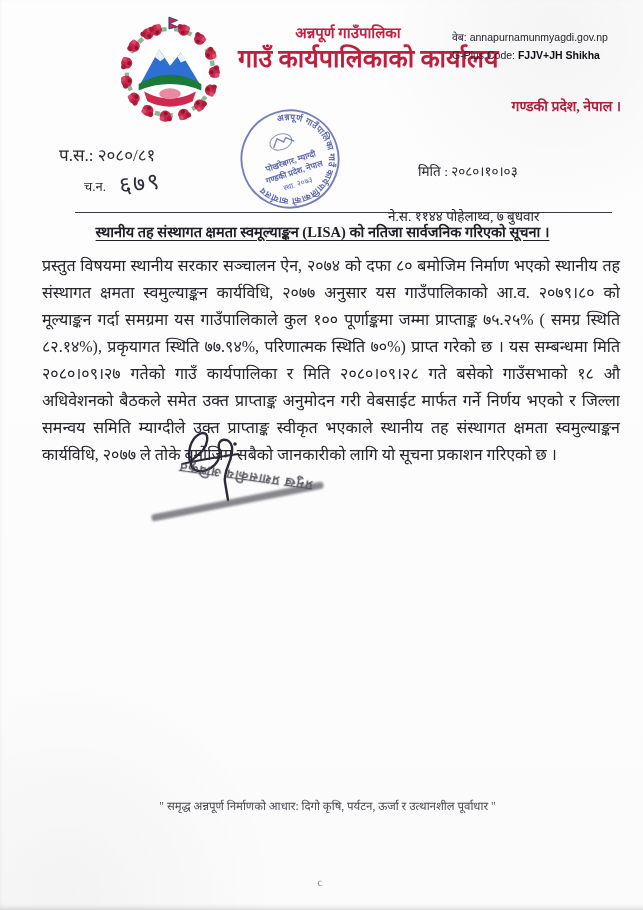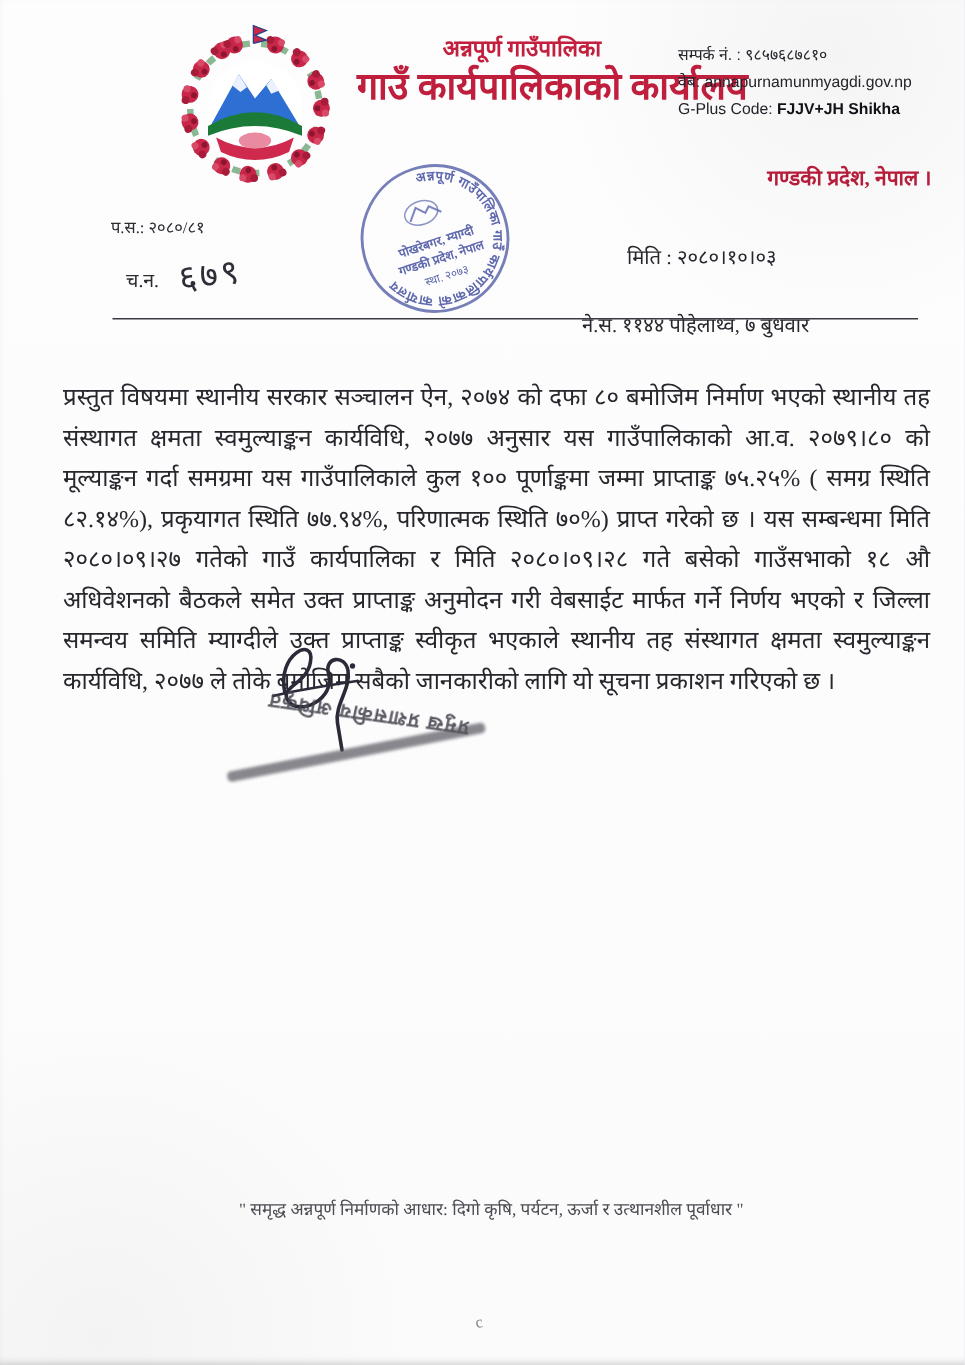--- a/index.html
+++ b/index.html
@@ -20,23 +20,23 @@
   
   .emblem{position:absolute;left:103px;top:16px;width:134px;height:108px;}
   .org-block{position:absolute;left:238px;top:24px;width:220px;text-align:center;}
   .org-sub{font-size:15px;font-weight:bold;color:#c2203e;line-height:1.2;}
   .org-main{font-size:25px;font-weight:bold;color:#bf1f3c;line-height:1.15;margin-top:3px;white-space:nowrap;}
   .org-addr{font-size:14px;font-weight:bold;color:#c2203e;margin-top:6px;}
   .contact{position:absolute;left:452px;top:28px;width:186px;font-family:"Liberation Sans","DejaVu Sans",sans-serif;font-size:10.5px;line-height:18px;color:#23232a;}
   .contact .row{white-space:nowrap;}
   .contact .email{color:#1d4ed8;text-decoration:underline;}
   .contact .bold{font-weight:bold;color:#101016;text-align:center;}
-  .province{position:absolute;right:34px;top:108px;font-size:14px;font-weight:bold;color:#b51d3a;}
+  .province{position:absolute;right:34px;top:96px;font-size:14px;font-weight:bold;color:#b51d3a;}
   
-  .ref-no{position:absolute;left:74px;top:143px;font-size:11px;color:#2a2a31;}
+  .ref-no{position:absolute;left:59px;top:143px;font-size:17px;color:#2a2a31;}
   .dispatch{position:absolute;left:84px;top:166px;font-size:13px;color:#2a2a31;}
   .dispatch .hand{display:inline-block;font-size:23px;transform:rotate(-7deg);margin-left:10px;color:#2e2e38;letter-spacing:2px;}
   .date-line{position:absolute;left:418px;top:162px;font-size:13.5px;color:#26262c;text-align:center;}
   .ns-line{position:absolute;left:388px;top:190px;font-size:13.5px;color:#26262c;margin-top:17px;}
   .round-stamp{position:absolute;left:238px;top:103px;width:104px;height:112px;transform:rotate(-18deg);opacity:.88;}
   .divider{position:absolute;left:75px;top:212px;width:537px;height:0;border-top:1.6px solid #3a3a42;}
   
   .subject{position:absolute;left:45px;top:221px;width:555px;text-align:center;font-size:14.5px;font-weight:bold;color:#1e1e25;text-decoration:underline;text-underline-offset:3px;}
   .body-text{position:absolute;left:42px;top:252px;width:578px;font-size:16px;line-height:27px;text-align:justify;color:#26262c;}
   
@@ -94,24 +94,20 @@
     <path d="M49,12 L49,1 L57,4 L50,7 L57,10 L49,12" fill="#c8274a" stroke="#27408b" stroke-width="0.8"></path>
   </svg>
 
   <div class="org-block">
     <div class="org-sub">अन्नपूर्ण गाउँपालिका</div>
     <div class="org-main">गाउँ कार्यपालिकाको कार्यालय</div>
   </div>
 
   <div class="contact">
     <div class="row">
-      <span>सम्पर्क नं. :</span>
-      <span>९८५७६८७८१०</span>
-    </div>
-    <div class="row">
       <span>वेब:</span>
       <span>annapurnamunmyagdi.gov.np</span>
     </div>
     <div class="row">
       <span>G-Plus Code:</span>
       <span class="bold">FJJV+JH Shikha</span>
     </div>
   </div>
 
   <div class="province">गण्डकी प्रदेश, नेपाल ।</div>
@@ -139,20 +135,21 @@
   </svg>
 
   <div class="date-line">
     <span>मिति :</span>
     <span>२०८०।१०।०३</span>
   </div>
   <div class="ns-line">ने.स. ११४४ पोहेलाथ्व, ७ बुधवार</div>
 
   <div class="divider"></div>
 
+  <div class="subject">स्थानीय तह संस्थागत क्षमता स्वमूल्याङ्कन (LISA) को नतिजा सार्वजनिक गरिएको सूचना ।</div>
 
   <div class="body-text">प्रस्तुत विषयमा स्थानीय सरकार सञ्चालन ऐन, २०७४ को दफा ८० बमोजिम निर्माण भएको स्थानीय तह संस्थागत क्षमता स्वमुल्याङ्कन कार्यविधि, २०७७ अनुसार यस गाउँपालिकाको आ.व. २०७९।८० को मूल्याङ्कन गर्दा समग्रमा यस गाउँपालिकाले कुल १०० पूर्णाङ्कमा जम्मा प्राप्ताङ्क ७५.२५% ( समग्र स्थिति ८२.१४%), प्रकृयागत स्थिति ७७.९४%, परिणात्मक स्थिति ७०%) प्राप्त गरेको छ । यस सम्बन्धमा मिति २०८०।०९।२७ गतेको गाउँ कार्यपालिका र मिति २०८०।०९।२८ गते बसेको गाउँसभाको १८ औ अधिवेशनको बैठकले समेत उक्त प्राप्ताङ्क अनुमोदन गरी वेबसाईट मार्फत गर्ने निर्णय भएको र जिल्ला समन्वय समिति म्याग्दीले उक्त प्राप्ताङ्क स्वीकृत भएकाले स्थानीय तह संस्थागत क्षमता स्वमुल्याङ्कन कार्यविधि, २०७७ ले तोके बमोजिम सबैको जानकारीको लागि यो सूचना प्रकाशन गरिएको छ ।</div>
 
   <svg class="signature" viewBox="0 0 90 82">
     <path d="M12,42 C6,16 32,4 29,21 C27,36 8,38 14,47 C21,58 46,46 41,29 C38,18 52,16 54,27 C56,39 45,50 47,62 L50,80" fill="none" stroke="#2a2a38" stroke-width="2.4" stroke-linecap="round"></path>
     <path d="M4,44 Q20,40 60,34" fill="none" stroke="#2a2a38" stroke-width="1.8" stroke-linecap="round"></path>
     <circle cx="57" cy="24" r="1.8" fill="#2a2a38"></circle>
   </svg>
 
   <div class="officer-stamp">प्रमुख प्रशासकीय अधिकृत</div>

